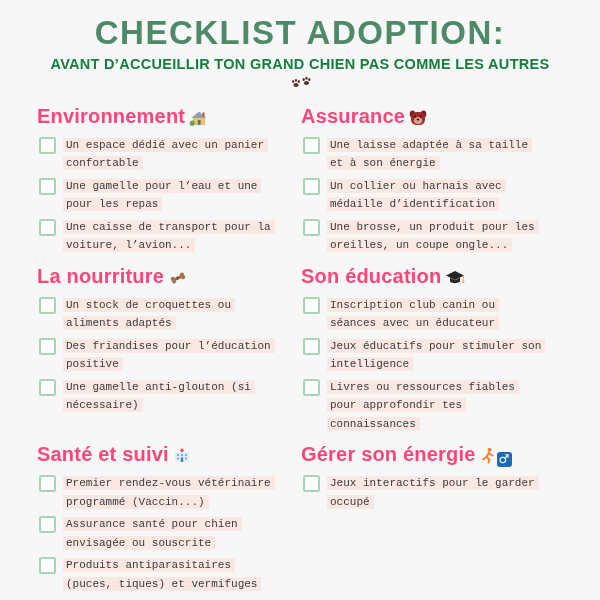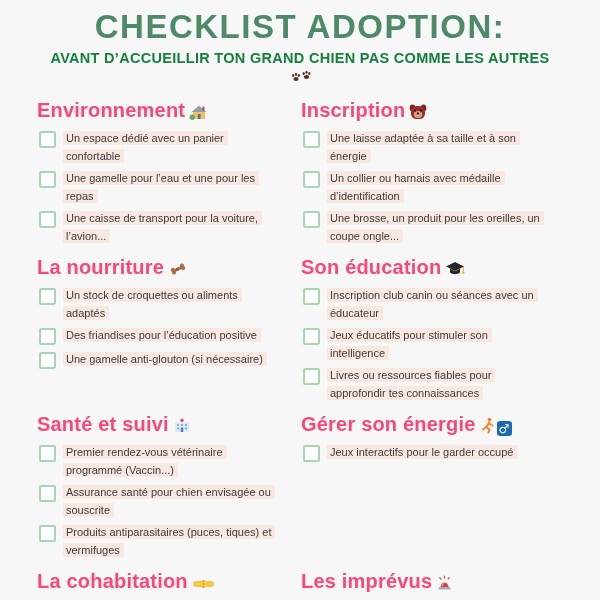--- a/index.html
+++ b/index.html
@@ -2,21 +2,21 @@
 <html><head>
 <meta charset="utf-8">
 <style>
   html,body{margin:0;padding:0;}
   body{
     width:600px;height:600px;overflow:hidden;
     background:#f7f7f8;
     font-family:"Liberation Sans","DejaVu Sans",sans-serif;
     -webkit-font-smoothing:antialiased;
   }
-  .canvas{width:600px;height:594px;position:relative;padding-top:7px;box-sizing:border-box;}
+  .canvas{width:600px;height:594px;position:relative;padding-top:13px;box-sizing:border-box;}
 
   
   .title{
     text-align:center;
     color:#4e8a67;
     font-size:33px;
     font-weight:800;
     letter-spacing:1.5px;
     line-height:1.1;
     margin:2px 0 4px 0;
@@ -70,20 +70,21 @@
   .txt{
     display:inline;
     font-size:11px;
     line-height:13.5px;
     color:#3c3c3c;
     background:#f9e7e2;
     padding:1px 4px 1px 3px;
     box-decoration-break:clone;
     -webkit-box-decoration-break:clone;
     max-width:212px;
+    font-family:Liberation Mono, monospace;
   }
   .txtwrap{max-width:218px;}
 
   .male{
     display:inline-flex;align-items:center;justify-content:center;
     width:15px;height:15px;border-radius:3px;
     background:#1c6bb0;color:#fff;
     font-family:"DejaVu Sans",sans-serif;
     font-size:12px;font-weight:bold;
     vertical-align:-2px;margin-left:2px;
@@ -130,21 +131,21 @@
           <span class="cb"></span>
           <span class="txtwrap"><span class="txt">Une gamelle pour l’eau et une pour les repas</span></span>
         </div>
       <div class="item">
           <span class="cb"></span>
           <span class="txtwrap"><span class="txt">Une caisse de transport pour la voiture, l’avion...</span></span>
         </div>
     </section>
 
     <section class="sec">
-      <h2 class="sec-h"><span>Inscription</span><span class="ic"><svg width="18" height="17" viewBox="0 0 18 17">
+      <h2 class="sec-h"><span>Assurance</span><span class="ic"><svg width="18" height="17" viewBox="0 0 18 17">
               <ellipse cx="3.5" cy="5" rx="2.8" ry="3.6" fill="#7e1f1f"></ellipse>
               <ellipse cx="14.5" cy="5" rx="2.8" ry="3.6" fill="#7e1f1f"></ellipse>
               <rect x="2" y="3" width="14" height="13" rx="5.5" fill="#9e2b2b"></rect>
               <ellipse cx="9" cy="11.5" rx="4.2" ry="3.6" fill="#d9a08a"></ellipse>
               <circle cx="6.2" cy="7.5" r="0.9" fill="#1f0808"></circle>
               <circle cx="11.8" cy="7.5" r="0.9" fill="#1f0808"></circle>
               <ellipse cx="9" cy="10.5" rx="1.3" ry="1" fill="#1f0808"></ellipse>
             </svg></span></h2>
       <div class="item">
           <span class="cb"></span>

